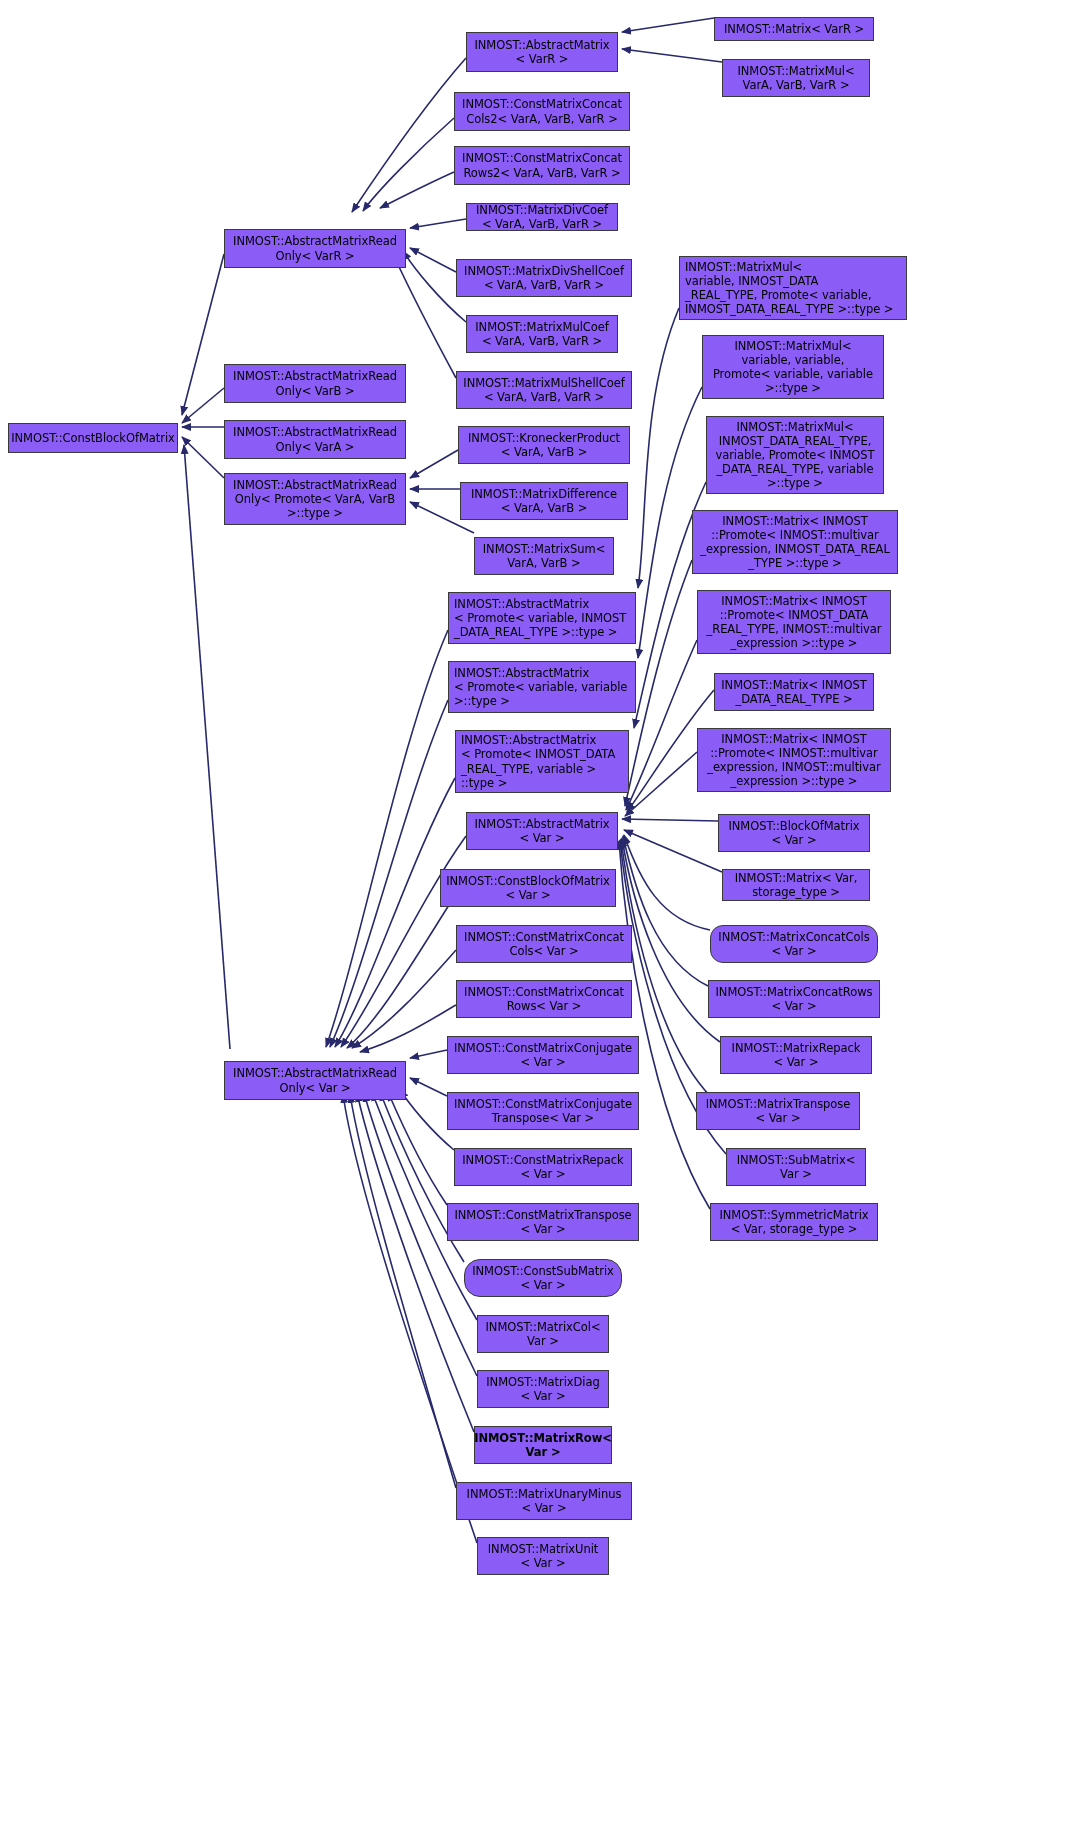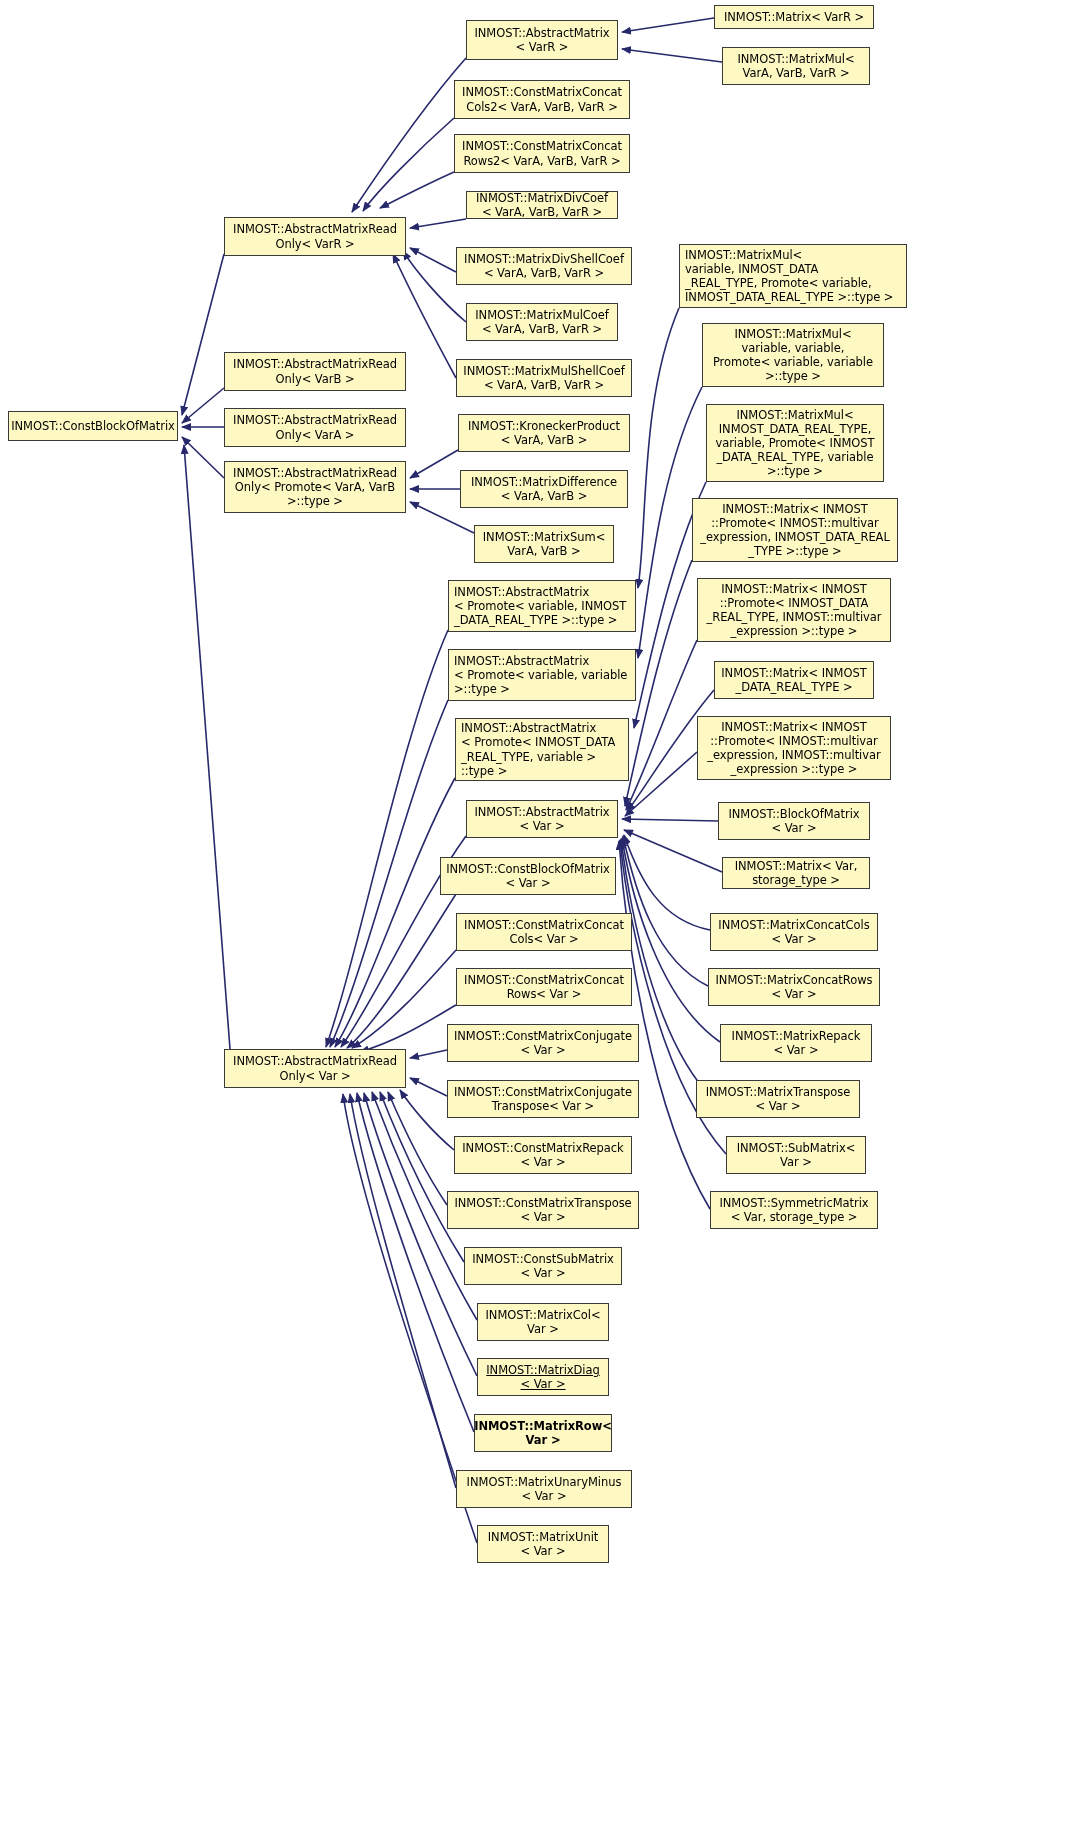--- a/index.html
+++ b/index.html
@@ -14,32 +14,33 @@
   svg.edges{
     position:absolute;
     left:0; top:0;
     width:1067px; height:1833px;
     pointer-events:none;
   }
   .node{
     position:absolute;
     box-sizing:border-box;
     border:1px solid #404040;
-    background:#fef9c3;
+    background:#8b5cf6;
     color:#000000;
     display:flex;
     align-items:center;
     justify-content:center;
     text-align:center;
     font-size:11.5px;
     line-height:14.2px;
     letter-spacing:-0.05px;
     padding:3px 3px;
     white-space:pre-line;
     z-index:5;
+    margin-top:12px;
   }
   .node.thick{ border-width:1.6px; border-color:#3a3a3a; }
 </style>
 </head>
 <body>
 
 <div id="canvas">
   <svg class="edges" xmlns="http://www.w3.org/2000/svg">
     <defs>
       <marker id="arrow" markerWidth="10" markerHeight="8" refX="9" refY="4" orient="auto" markerUnits="userSpaceOnUse">
@@ -170,21 +171,21 @@
       <div class="node thick" style="left: 455px; top: 718px; width: 174px; height: 63px; justify-content: flex-start; text-align: left; padding-left: 5px;">INMOST::AbstractMatrix
 &lt; Promote&lt; INMOST_DATA
 _REAL_TYPE, variable &gt;
 ::type &gt;</div>
       <div class="node thick" style="left: 466px; top: 800px; width: 152px; height: 38px;">INMOST::AbstractMatrix
 &lt; Var &gt;</div>
       <div class="node thick" style="left: 718px; top: 802px; width: 152px; height: 38px;">INMOST::BlockOfMatrix
 &lt; Var &gt;</div>
       <div class="node thick" style="left: 722px; top: 857px; width: 148px; height: 32px;">INMOST::Matrix&lt; Var,
 storage_type &gt;</div>
-      <div class="node thick" style="left: 710px; top: 913px; width: 168px; height: 38px;">INMOST::MatrixConcatCols
+      <div class="node thick" style="left: 710px; top: 913px; width: 168px; height: 38px; border-radius: 13px;">INMOST::MatrixConcatCols
 &lt; Var &gt;</div>
       <div class="node thick" style="left: 708px; top: 968px; width: 172px; height: 38px;">INMOST::MatrixConcatRows
 &lt; Var &gt;</div>
       <div class="node thick" style="left: 720px; top: 1024px; width: 152px; height: 38px;">INMOST::MatrixRepack
 &lt; Var &gt;</div>
       <div class="node thick" style="left: 696px; top: 1080px; width: 164px; height: 38px;">INMOST::MatrixTranspose
 &lt; Var &gt;</div>
       <div class="node thick" style="left: 726px; top: 1136px; width: 140px; height: 38px;">INMOST::SubMatrix&lt;
 Var &gt;</div>
       <div class="node thick" style="left: 710px; top: 1191px; width: 168px; height: 38px;">INMOST::SymmetricMatrix
@@ -196,25 +197,25 @@
       <div class="node thick" style="left: 456px; top: 968px; width: 176px; height: 38px;">INMOST::ConstMatrixConcat
 Rows&lt; Var &gt;</div>
       <div class="node thick" style="left: 447px; top: 1024px; width: 192px; height: 38px;">INMOST::ConstMatrixConjugate
 &lt; Var &gt;</div>
       <div class="node thick" style="left: 447px; top: 1080px; width: 192px; height: 38px;">INMOST::ConstMatrixConjugate
 Transpose&lt; Var &gt;</div>
       <div class="node thick" style="left: 454px; top: 1136px; width: 178px; height: 38px;">INMOST::ConstMatrixRepack
 &lt; Var &gt;</div>
       <div class="node thick" style="left: 447px; top: 1191px; width: 192px; height: 38px;">INMOST::ConstMatrixTranspose
 &lt; Var &gt;</div>
-      <div class="node thick" style="left: 464px; top: 1247px; width: 158px; height: 38px;">INMOST::ConstSubMatrix
+      <div class="node thick" style="left: 464px; top: 1247px; width: 158px; height: 38px; border-radius: 16px;">INMOST::ConstSubMatrix
 &lt; Var &gt;</div>
       <div class="node thick" style="left: 477px; top: 1303px; width: 132px; height: 38px;">INMOST::MatrixCol&lt;
 Var &gt;</div>
-      <div class="node thick" style="left: 477px; top: 1358px; width: 132px; height: 38px; text-decoration: underline;">INMOST::MatrixDiag
+      <div class="node thick" style="left: 477px; top: 1358px; width: 132px; height: 38px;">INMOST::MatrixDiag
 &lt; Var &gt;</div>
       <div class="node thick" style="left: 474px; top: 1414px; width: 138px; height: 38px; font-weight: bold;">INMOST::MatrixRow&lt;
 Var &gt;</div>
       <div class="node thick" style="left: 456px; top: 1470px; width: 176px; height: 38px;">INMOST::MatrixUnaryMinus
 &lt; Var &gt;</div>
       <div class="node thick" style="left: 477px; top: 1525px; width: 132px; height: 38px;">INMOST::MatrixUnit
 &lt; Var &gt;</div>
     </div>
 </div>
 

